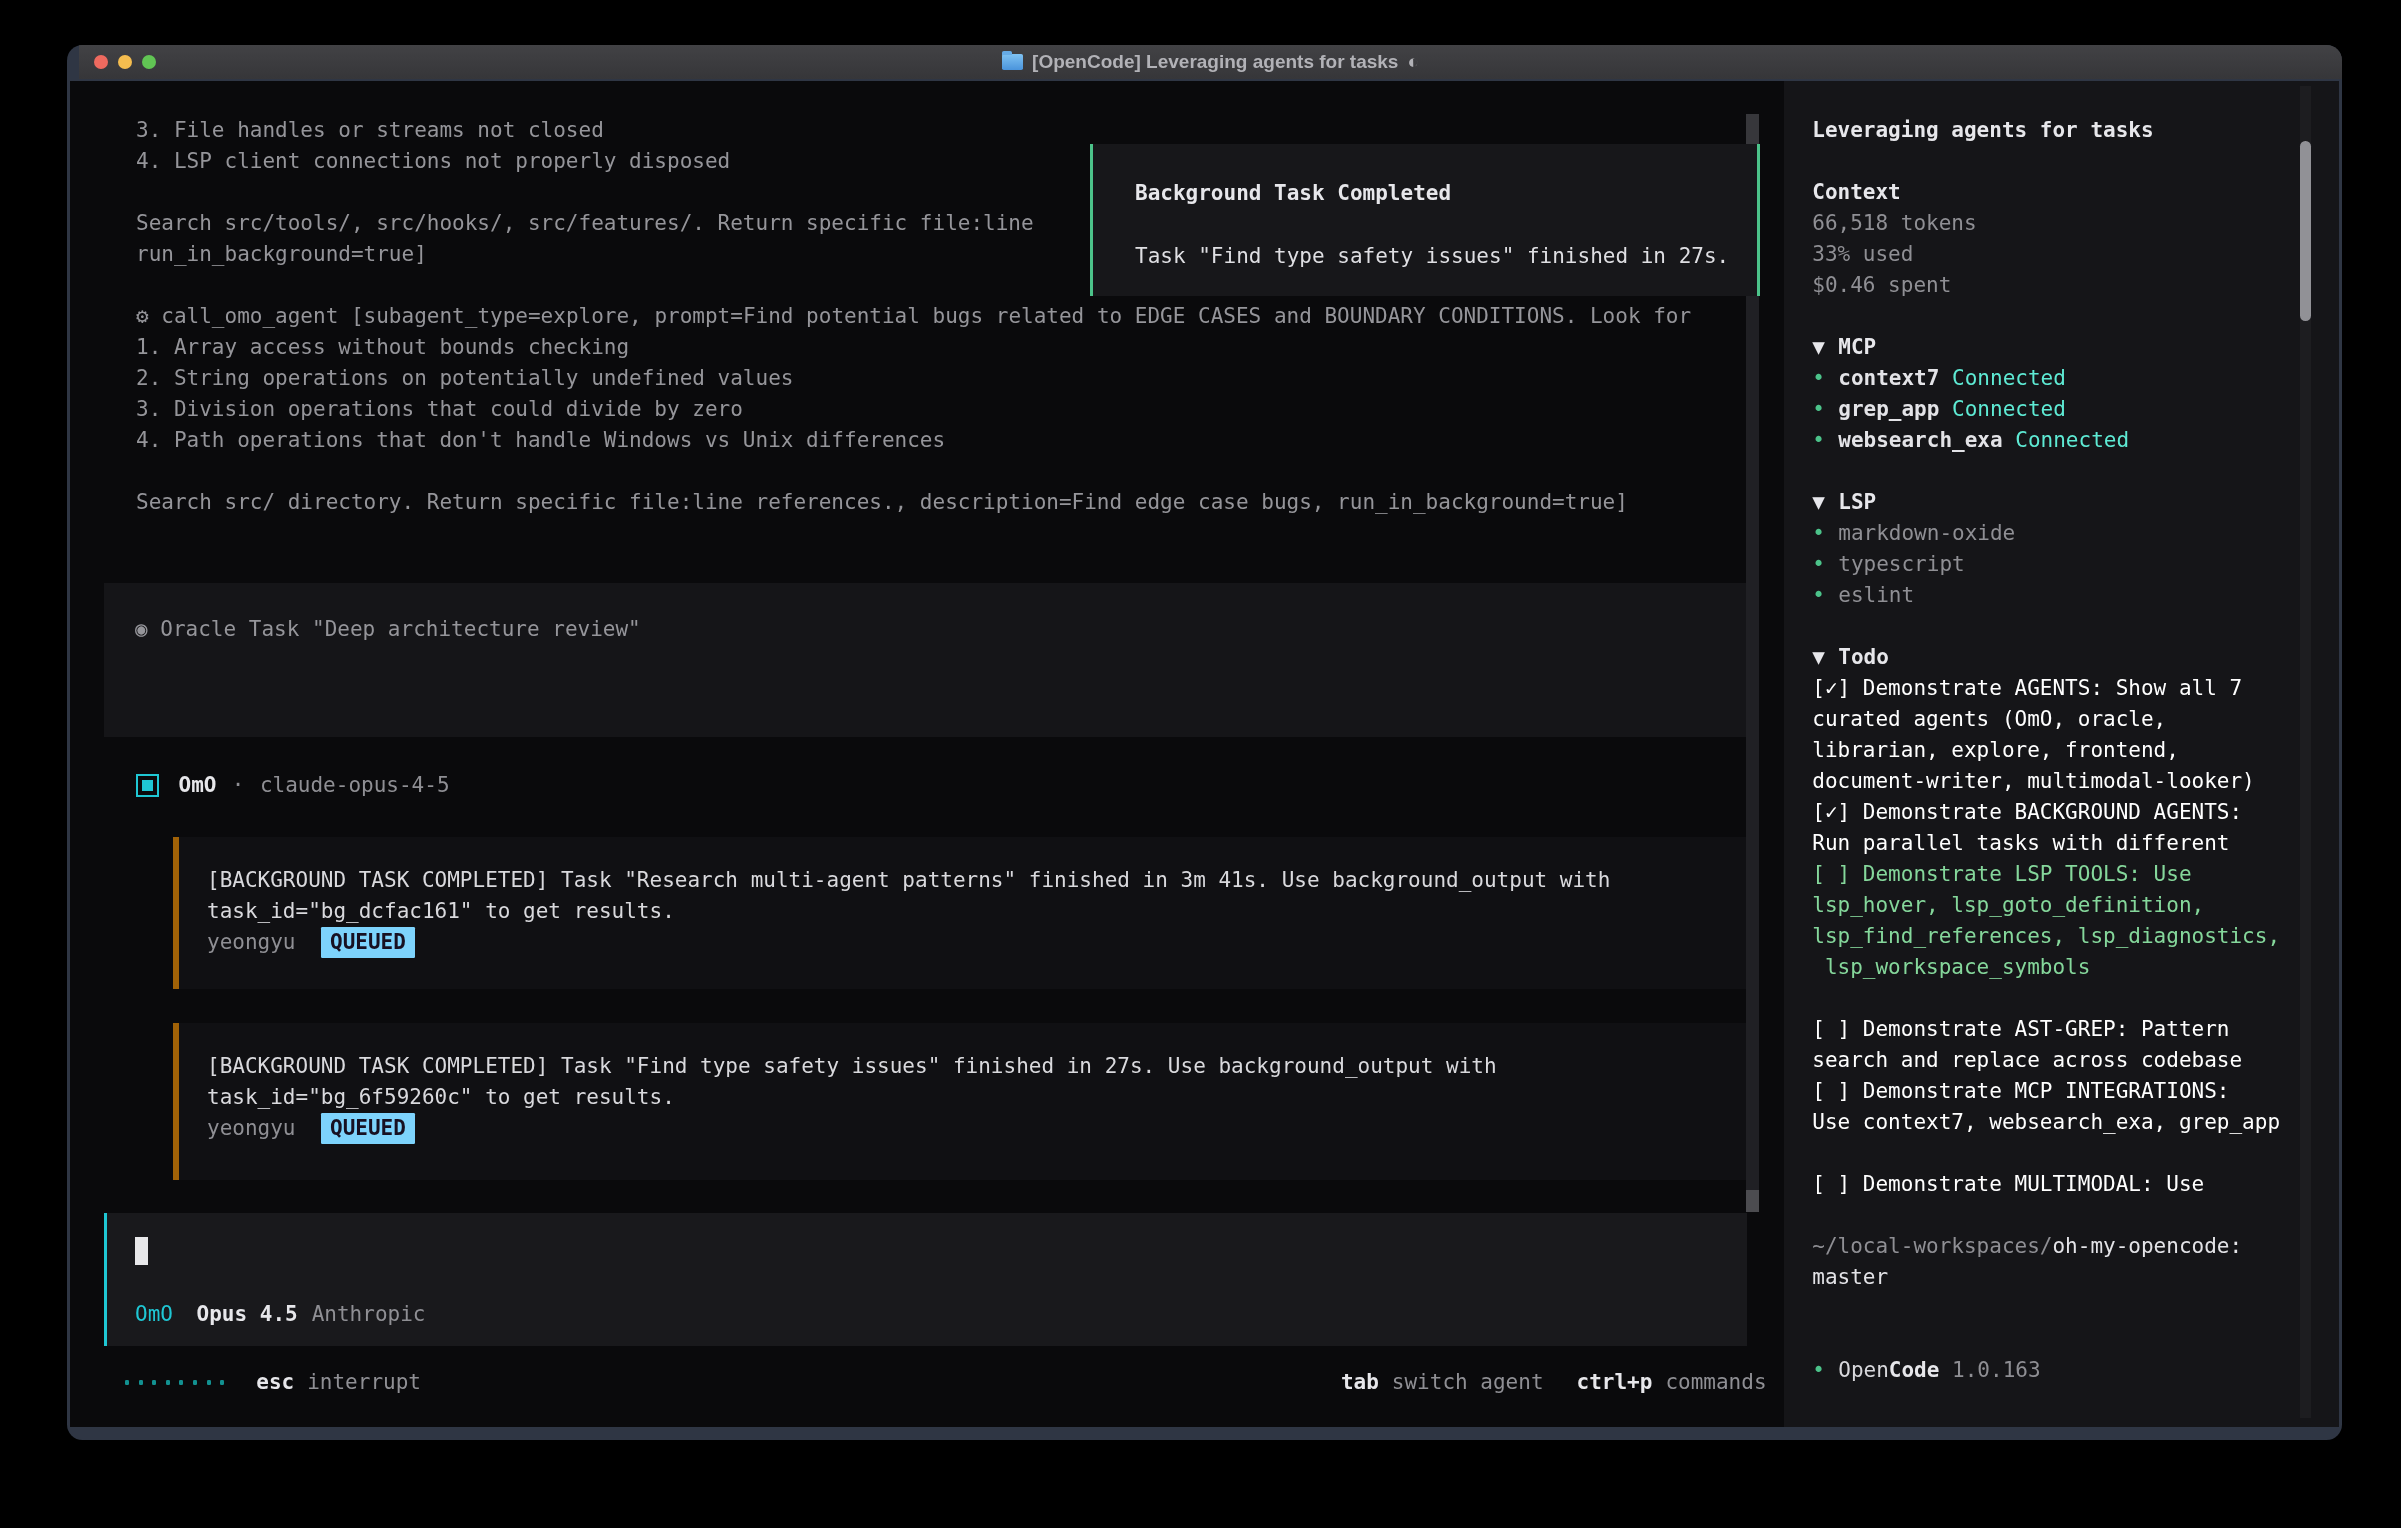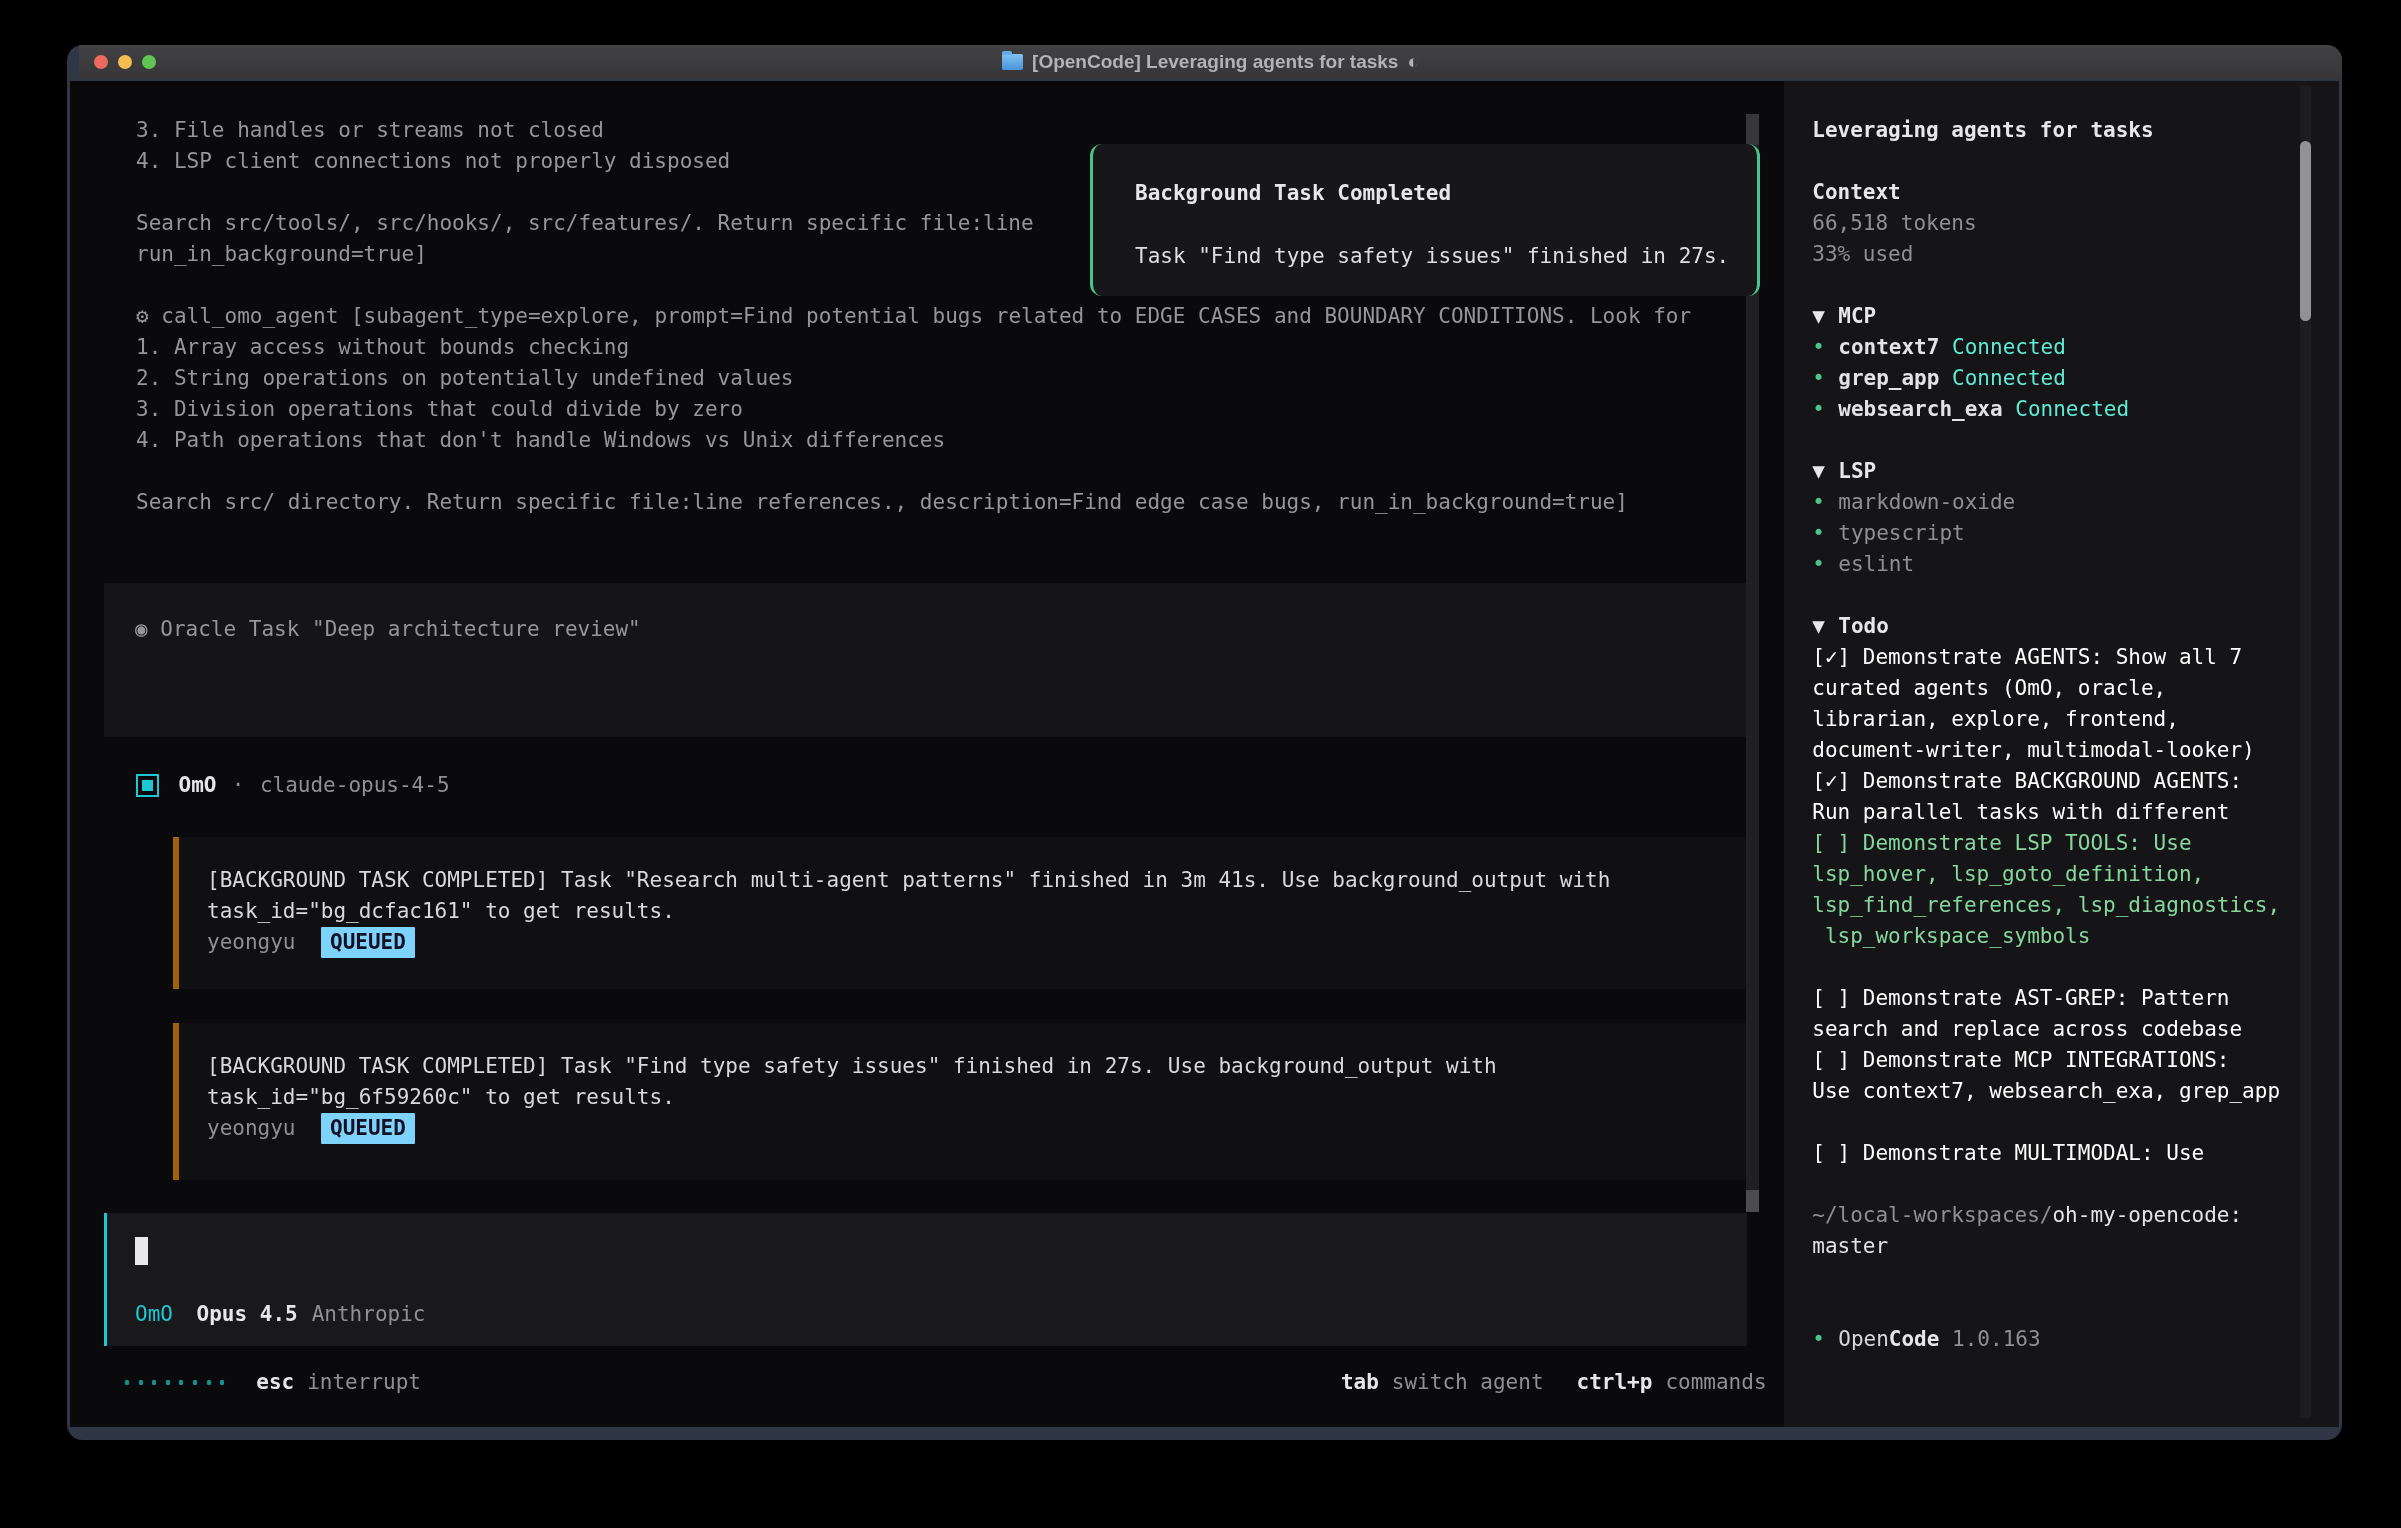--- a/index.html
+++ b/index.html
@@ -21,21 +21,21 @@
                         background:#66abe6; border-radius:1.8px 1.8px 0 0; }
   .content { position:absolute; top:36px; left:3px; right:3px; bottom:13px; display:flex; }
   .main { position:relative; width:1715px; height:100%; background:#0a0a0c; overflow:hidden;
           font:21px "DejaVu Sans Mono", monospace; color:#95959a; }
   .row { height:31px; line-height:31px; white-space:pre; }
   .bw { color:#e7e7eb; font-weight:700; }
   .dim { color:#8f8f94; }
   .bright { color:#d9d9dd; }
   .mainpre { position:absolute; left:66px; top:34px; }
   .toast { position:absolute; left:1020px; top:63px; width:670px; height:152px;
-           background:#17171a; border-left:3px solid #4cc38a; border-right:3px solid #4cc38a; z-index:6;border-radius:12px; }
+           background:#17171a; border-left:3px solid #4cc38a; border-right:3px solid #4cc38a; z-index:6; }
   .toast .t1 { position:absolute; left:42px; top:34px; }
   .toast .t2 { position:absolute; left:42px; top:97px; color:#dfdfe3; }
   .oracle { position:absolute; left:34px; top:502px; width:1643px; height:154px; background:#151518; }
   .oracle .o1 { position:absolute; left:31px; top:31px; }
   .oracle .o2 { position:absolute; left:31px; top:94px; }
   .agentrow { position:absolute; left:66px; top:689px; height:31px; display:flex; align-items:center; }
   .omoicon { width:22.5px; height:22.5px; border:2.4px solid #1fc7d4; background:#0a0a0c;
              display:flex; align-items:center; justify-content:center; margin-right:20px; }
   .omoicon .fill { width:10.6px; height:10.6px; background:#1fc7d4; }
   .msg { position:absolute; left:103px; width:1574px; background:#101013;
@@ -182,20 +182,21 @@
       <div class="sbthumb"></div>
     </div>
 
     <div class="sidebar">
       <div class="siderows">
         <div class="row bw">Leveraging agents for tasks</div>
         <div class="row"></div>
         <div class="row bw">Context</div>
         <div class="row">66,518 tokens</div>
         <div class="row">33% used</div>
+        <div class="row">$0.46 spent</div>
         <div class="row"></div>
         <div class="row"><span class="tri">▼</span><span class="bw">MCP</span></div>
         <div class="row"><span class="bullet">•</span><span class="name">context7</span><span class="conn"> <span>Connected</span></span></div>
         <div class="row"><span class="bullet">•</span><span class="name">grep_app</span><span class="conn"> <span>Connected</span></span></div>
         <div class="row"><span class="bullet">•</span><span class="name">websearch_exa</span><span class="conn"> <span>Connected</span></span></div>
         <div class="row"></div>
         <div class="row"><span class="tri">▼</span><span class="bw">LSP</span></div>
         <div class="row"><span class="bullet">•</span><span>markdown-oxide</span></div>
         <div class="row"><span class="bullet">•</span><span>typescript</span></div>
         <div class="row"><span class="bullet">•</span><span>eslint</span></div>

